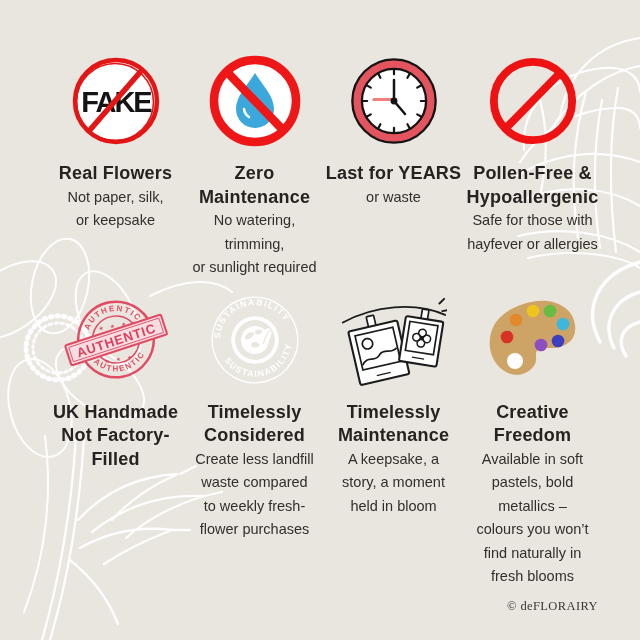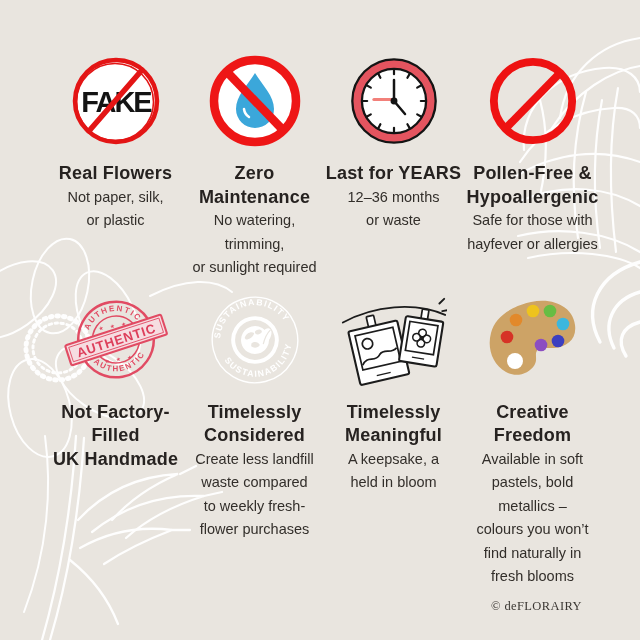--- a/index.html
+++ b/index.html
@@ -12,21 +12,21 @@
   .content { position:relative; z-index:1; }
   .row { display:grid; grid-template-columns:repeat(4,1fr); padding:0 38px 0 46px; }
   .row1 { margin-top:52px; }
   .row2 { margin-top:14px; }
   .cell { display:flex; flex-direction:column; align-items:center; text-align:center; }
   .icon-wrap { height:98px; display:flex; align-items:center; justify-content:flex-start; margin-bottom:12px; }
   .row2 .icon-wrap { height:92px; margin-bottom:15px; }
   .tline { font-weight:bold; font-size:18px; line-height:23.5px; color:#262220; letter-spacing:.2px; }
   .bline { font-size:14.5px; line-height:23.5px; color:#322e2a; }
   .footer {
-    position:absolute; right:58px; bottom:26px; z-index:1;
+    position:absolute; right:42px; bottom:26px; z-index:1;
     font-family:"Liberation Serif", serif; font-size:12.5px; color:#3b3733; letter-spacing:.4px;
   }
   svg text { font-family:"Liberation Sans", sans-serif; }
 </style>
 </head>
 <body>
 
 <div class="canvas">
 
   <svg class="bg-art" width="640" height="640" viewBox="0 0 640 640">
@@ -83,21 +83,21 @@
         <div class="icon-wrap">
           <svg width="96" height="96" viewBox="0 0 96 96">
             <circle cx="48" cy="48" r="41" fill="#ffffff" stroke="#e31515" stroke-width="4.5"></circle>
             <circle cx="47" cy="49" r="38.5" fill="none" stroke="#e31515" stroke-width="1.6"></circle>
             <text x="48" y="59" text-anchor="middle" font-size="29" font-weight="bold" fill="#141414" letter-spacing="-2">FAKE</text>
             <line x1="74" y1="17" x2="21" y2="78" stroke="#e31515" stroke-width="5.5" stroke-linecap="round"></line>
           </svg>
         </div>
         <div class="tline">Real Flowers</div>
         <div class="bline">Not paper, silk,</div>
-        <div class="bline">or plastic</div>
+        <div class="bline">or keepsake</div>
       </div>
 
       <div class="cell">
         <div class="icon-wrap">
           <svg width="96" height="96" viewBox="0 0 96 96">
             <circle cx="48" cy="48" r="41" fill="#ffffff" stroke="#ee1616" stroke-width="8.5"></circle>
             <path d="M48,20 C40,33 29,43 29,56 A19,19 0 0 0 67,56 C67,43 56,33 48,20 Z" fill="#3ba7da"></path>
             <path d="M37,56 A11,11 0 0 0 42,64" stroke="#ffffff" stroke-width="2.5" fill="none" stroke-linecap="round"></path>
             <line x1="22" y1="21" x2="75" y2="76" stroke="#ee1616" stroke-width="8.5"></line>
           </svg>
@@ -127,21 +127,20 @@
               <line x1="19.4" y1="31.5" x2="23.8" y2="34"></line>
               <line x1="31.5" y1="19.4" x2="33.8" y2="23.8"></line>
             </g>
             <line x1="48" y1="46.5" x2="27" y2="46.5" stroke="#f2807a" stroke-width="3.2" stroke-linecap="round"></line>
             <line x1="48" y1="48" x2="48" y2="26" stroke="#141414" stroke-width="2.6" stroke-linecap="round"></line>
             <line x1="48" y1="48" x2="59.5" y2="61.5" stroke="#141414" stroke-width="2.6" stroke-linecap="round"></line>
             <circle cx="48" cy="48" r="3.6" fill="#141414"></circle>
           </svg>
         </div>
         <div class="tline">Last for YEARS</div>
-        <div class="bline">12–36 months</div>
         <div class="bline">or waste</div>
       </div>
 
       <div class="cell">
         <div class="icon-wrap">
           <svg width="94" height="94" viewBox="0 0 96 96">
             <circle cx="48" cy="48" r="40" fill="none" stroke="#ee1212" stroke-width="8"></circle>
             <line x1="75" y1="20" x2="21" y2="75" stroke="#ee1212" stroke-width="8"></line>
           </svg>
         </div>
@@ -173,22 +172,22 @@
               <text x="62" y="40" text-anchor="middle" font-size="6.5" fill="#e14b63" letter-spacing="3">★ ★ ★</text>
               <text x="62" y="80" text-anchor="middle" font-size="6.5" fill="#e14b63" letter-spacing="3">★ ★ ★</text>
               <g transform="rotate(-8 62 54)">
                 <rect x="2" y="42" width="120" height="25" rx="2" fill="#f6dde1" stroke="#e14b63" stroke-width="2.5"></rect>
                 <rect x="5.5" y="45.5" width="113" height="18" fill="none" stroke="#e14b63" stroke-width="1"></rect>
                 <text x="62" y="60.5" text-anchor="middle" font-size="15.5" font-weight="bold" fill="#dd3f5b" letter-spacing="1">AUTHENTIC</text>
               </g>
             </g>
           </svg>
         </div>
+        <div class="tline">UK Handmade</div>
         <div class="tline">Not Factory-Filled</div>
-        <div class="tline">UK Handmade</div>
       </div>
 
       <div class="cell">
         <div class="icon-wrap">
           <svg width="96" height="96" viewBox="0 0 110 110">
             <defs>
               <path id="susTop" d="M 15,55 A 40,40 0 1 1 95,55"></path>
               <path id="susBottom" d="M 13,55 A 42,42 0 0 0 97,55"></path>
             </defs>
             <g transform="rotate(-14 55 55)">
@@ -243,22 +242,23 @@
                 <circle cx="79.5" cy="48.5" r="4"></circle>
                 <circle cx="90.5" cy="48.5" r="4"></circle>
                 <circle cx="85" cy="54" r="4"></circle>
               </g>
               <circle cx="85" cy="48.5" r="1.6" fill="#1c1c1c"></circle>
               <path d="M78,70 h13" stroke="#1c1c1c" stroke-width="1.5"></path>
             </g>
           </svg>
         </div>
         <div class="tline">Timelessly</div>
-        <div class="tline">Meaningful</div>
+        <div class="tline">Maintenance</div>
         <div class="bline">A keepsake, a</div>
+        <div class="bline">story, a moment</div>
         <div class="bline">held in bloom</div>
       </div>
 
       <div class="cell">
         <div class="icon-wrap">
           <svg width="100" height="90" viewBox="0 0 100 90">
             <path d="M48,7 C70,2 90,12 92,30 C94,44 84,52 71,53 C63,53.5 58,51 54.5,55 C51,59 55,64 51.5,70 C46,79 33,83 23,77 C9,69 4,53 8,38 C12,21 30,11 48,7 Z" fill="#cda366"></path>
             <circle cx="32" cy="66" r="8" fill="#ffffff"></circle>
             <circle cx="24" cy="42" r="6.3" fill="#d63226"></circle>
             <circle cx="33" cy="25" r="6.3" fill="#e2892b"></circle>

